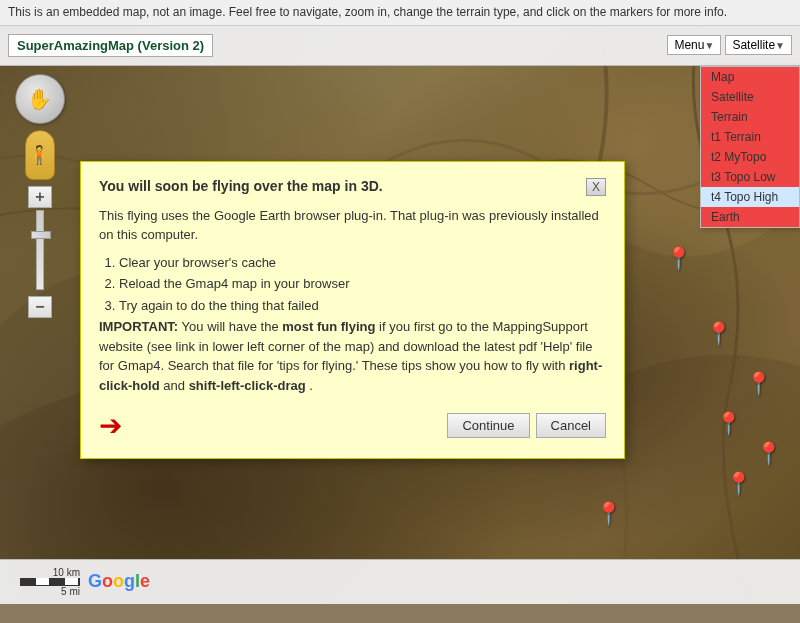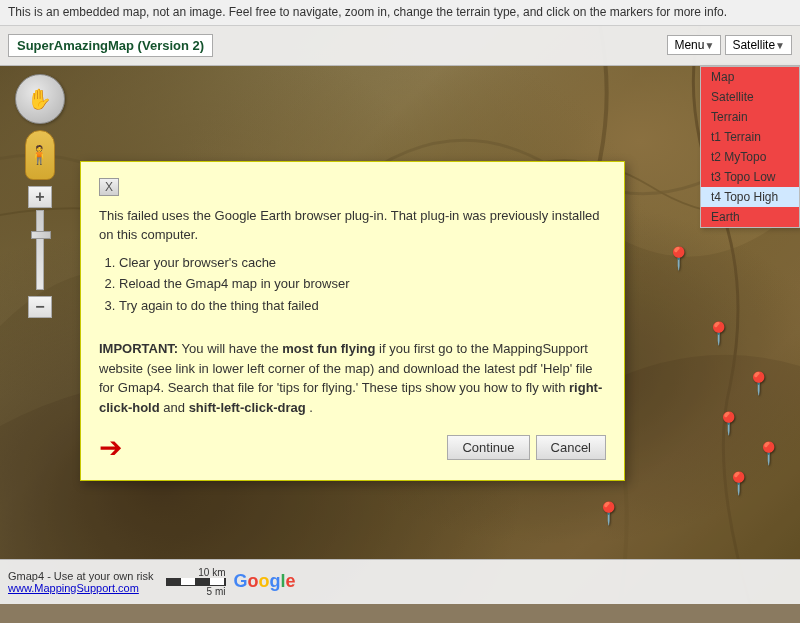--- a/index.html
+++ b/index.html
@@ -251,21 +251,21 @@
       color: #333;
       line-height: 1.5;
     }
 
     #modal-body p {
       margin-bottom: 8px;
     }
 
     #modal-body ol {
       margin-left: 20px;
-      margin-bottom: 24px;
+      margin-bottom: 2px;
     }
 
     #modal-body ol li {
       margin-bottom: 2px;
     }
 
     #modal-body .important-section {
       margin-bottom: 0;
     }
 
@@ -481,24 +481,25 @@
   <div class="map-pin" style="top:345px;left:745px;">📍</div>
   <div class="map-pin" style="top:385px;left:715px;">📍</div>
   <div class="map-pin" style="top:415px;left:755px;">📍</div>
   <div class="map-pin" style="top:445px;left:725px;">📍</div>
   <div class="map-pin" style="top:475px;left:595px;">📍</div>
   <div class="map-pin" style="top:405px;left:595px;">📍</div>
 
   <div id="modal-overlay">
     <div id="modal-dialog">
       <div id="modal-header">
+        <div id="modal-title">You will soon be flying over the map in 3D.</div>
         <div id="modal-close">X</div>
       </div>
       <div id="modal-body">
-        <p>This failed uses the Google Earth browser plug-in. That plug-in was previously installed on this computer.</p>
+        <p>This flying uses the Google Earth browser plug-in. That plug-in was previously installed on this computer.</p>
         <ol>
           <li>Clear your browser's cache</li>
           <li>Reload the Gmap4 map in your browser</li>
           <li>Try again to do the thing that failed</li>
         </ol>
         <div class="important-section">
           <span style="font-weight:bold;">IMPORTANT:</span>
           <span> You will have the </span>
           <strong>most fun flying</strong>
           <span> if you first go to the MappingSupport website (see link in lower left corner of the map) and download the latest pdf 'Help' file for Gmap4. Search that file for 'tips for flying.' These tips show you how to fly with </span>
@@ -512,24 +513,20 @@
         <div class="arrow-row">
           <span class="red-arrow">➔</span>
         </div>
         <button class="modal-btn">Continue</button>
         <button class="modal-btn">Cancel</button>
       </div>
     </div>
   </div>
 
   <div id="bottom-bar">
-    <div id="bottom-left">
-      <span class="gmap4">Gmap4 - Use at your own risk</span>
-      <span class="website">www.MappingSupport.com</span>
-    </div>
     <div id="scale-bar">
       <div class="scale-line">
         <span>10 km</span>
       </div>
       <div class="scale-graphic">
         <div class="scale-seg"></div>
         <div class="scale-seg"></div>
         <div class="scale-seg"></div>
         <div class="scale-seg"></div>
       </div>

